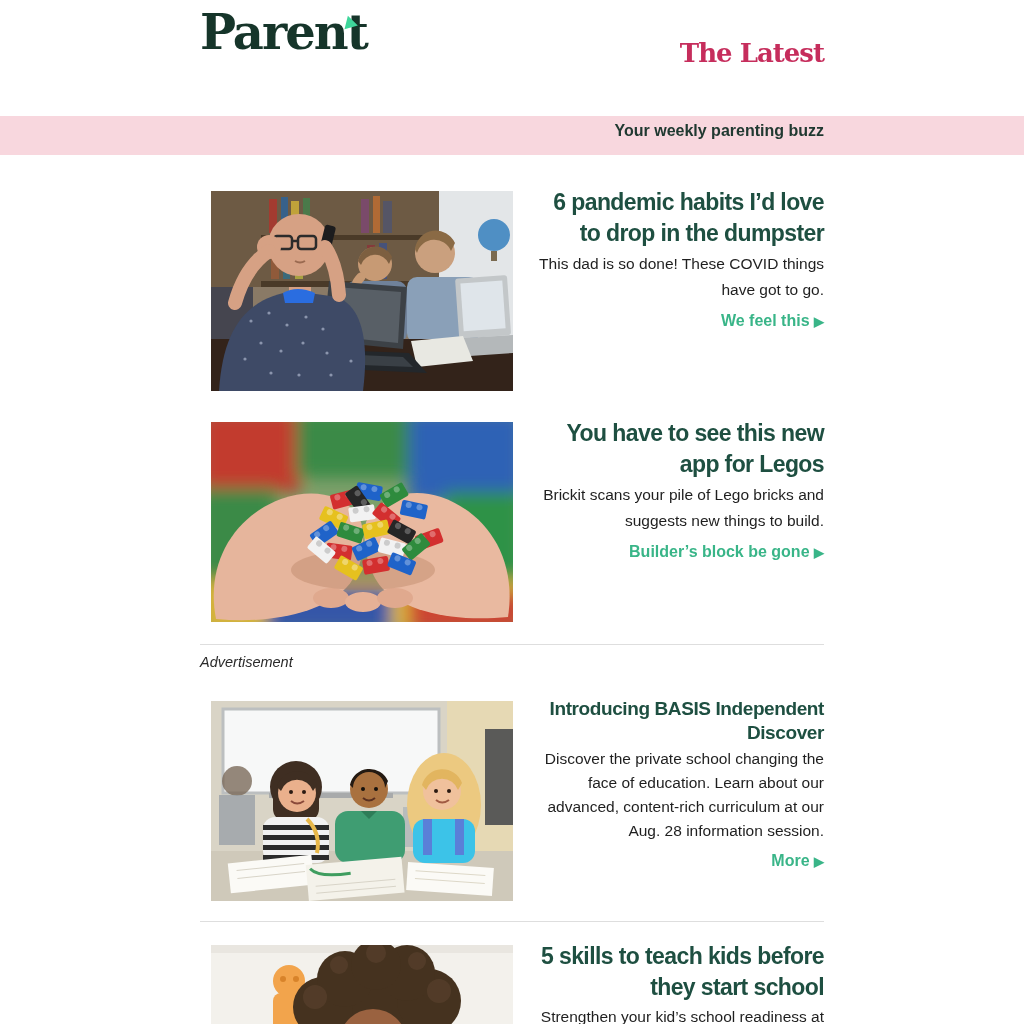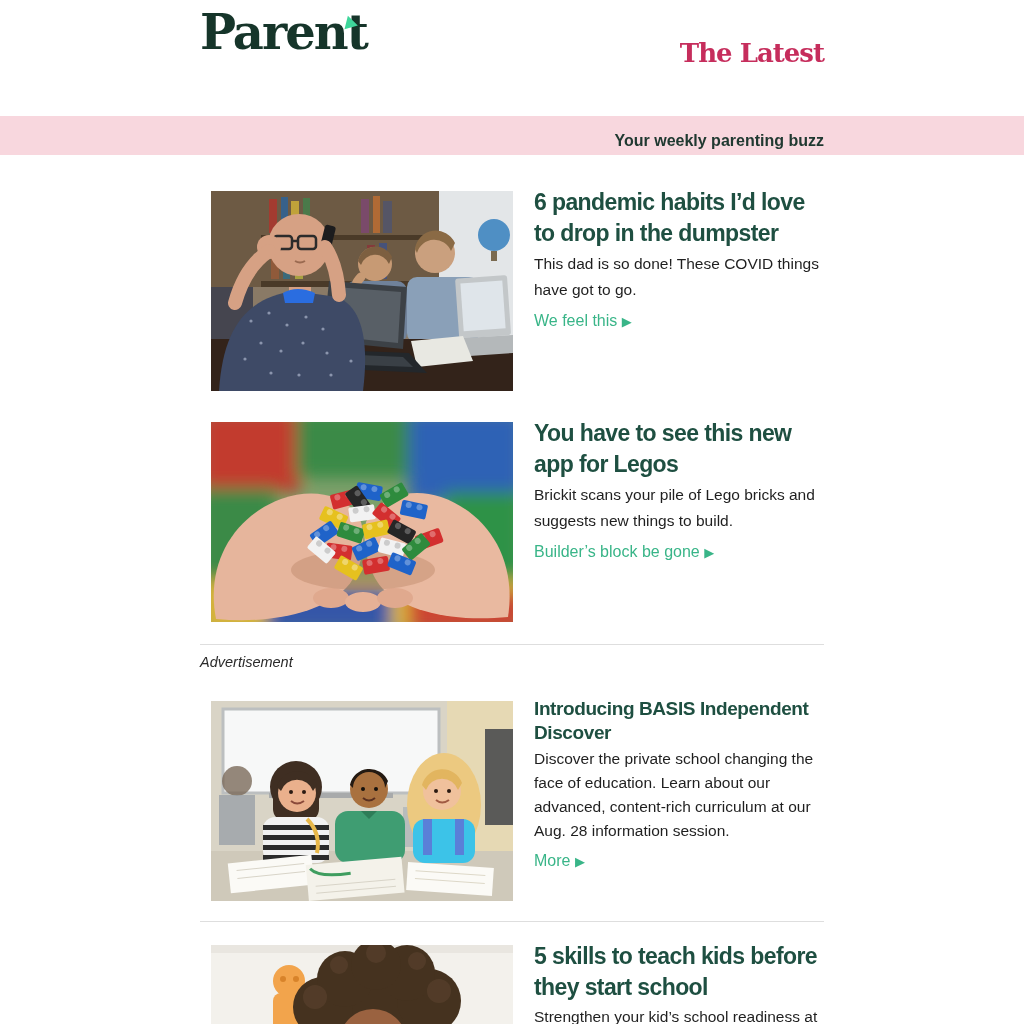--- a/index.html
+++ b/index.html
@@ -14,39 +14,39 @@
   .logo-line{position:relative;}
   .logo-flag{position:absolute;left:146px;top:7px;width:0;height:0;
         border-top:7px solid transparent;border-bottom:7px solid transparent;
         border-left:12px solid var(--accent,#3fd69b);transform:rotate(14deg);}
   .header-title{position:absolute;right:200px;top:38px;text-align:right;
         font-family:"DejaVu Serif","Liberation Serif",serif;font-weight:bold;
         font-size:26px;letter-spacing:-1px;color:var(--title,#c62d5c);}
 
   
   .banner{position:relative;height:39px;background:var(--banner,#f8d7de);z-index:1;}
-  .banner-inner{width:624px;margin:0 auto;text-align:right;padding-top:16px;}
+  .banner-inner{width:624px;margin:0 auto;text-align:right;padding-top:6px;}
   .tagline{font-size:16px;font-weight:bold;color:var(--tagline,#203931);}
 
   
   .content{width:624px;margin:0 auto;}
-  .row{display:flex;align-items:flex-start;}
+  .row{display:flex;align-items:flex-start;text-align:right;}
   .row-1{margin-top:36px;}
   .row-2{margin-top:31px;}
   .row-3{margin-top:31px;}
   .row-4{margin-top:23px;}
   .thumb{flex:none;width:302px;height:200px;margin:0 0 0 11px;padding:0;overflow:hidden;background:#eee;}
   .thumb svg{display:block;}
   .atext{margin-left:21px;width:290px;margin-top:-4px;}
   .headline{margin:0;font-size:23px;line-height:31px;font-weight:bold;
         letter-spacing:-0.6px;color:var(--headline,#1e4f41);}
   .headline-sm{font-size:19px;line-height:24px;letter-spacing:-0.4px;}
   .summary{margin:2px 0 0;font-size:15.5px;line-height:26px;color:var(--body,#1f1f1f);}
   .summary-tight{line-height:24px;}
-  .cta{display:inline-block;margin-top:9px;font-size:16px;font-weight:normal;
+  .cta{display:inline-block;margin-top:9px;font-size:16px;font-weight:bold;
         color:var(--link,#39b588);text-decoration:none;cursor:pointer;}
   .cta .arrow{font-size:13px;}
   .divider{border:none;border-top:1px solid var(--divider,#dedede);margin:0;}
   .divider-1{margin-top:22px;}
   .divider-2{margin-top:20px;}
   .ad-label{margin-top:9px;font-style:italic;font-size:14.5px;color:#2a2a2a;}
 </style>
 </head>
 <body>
 

